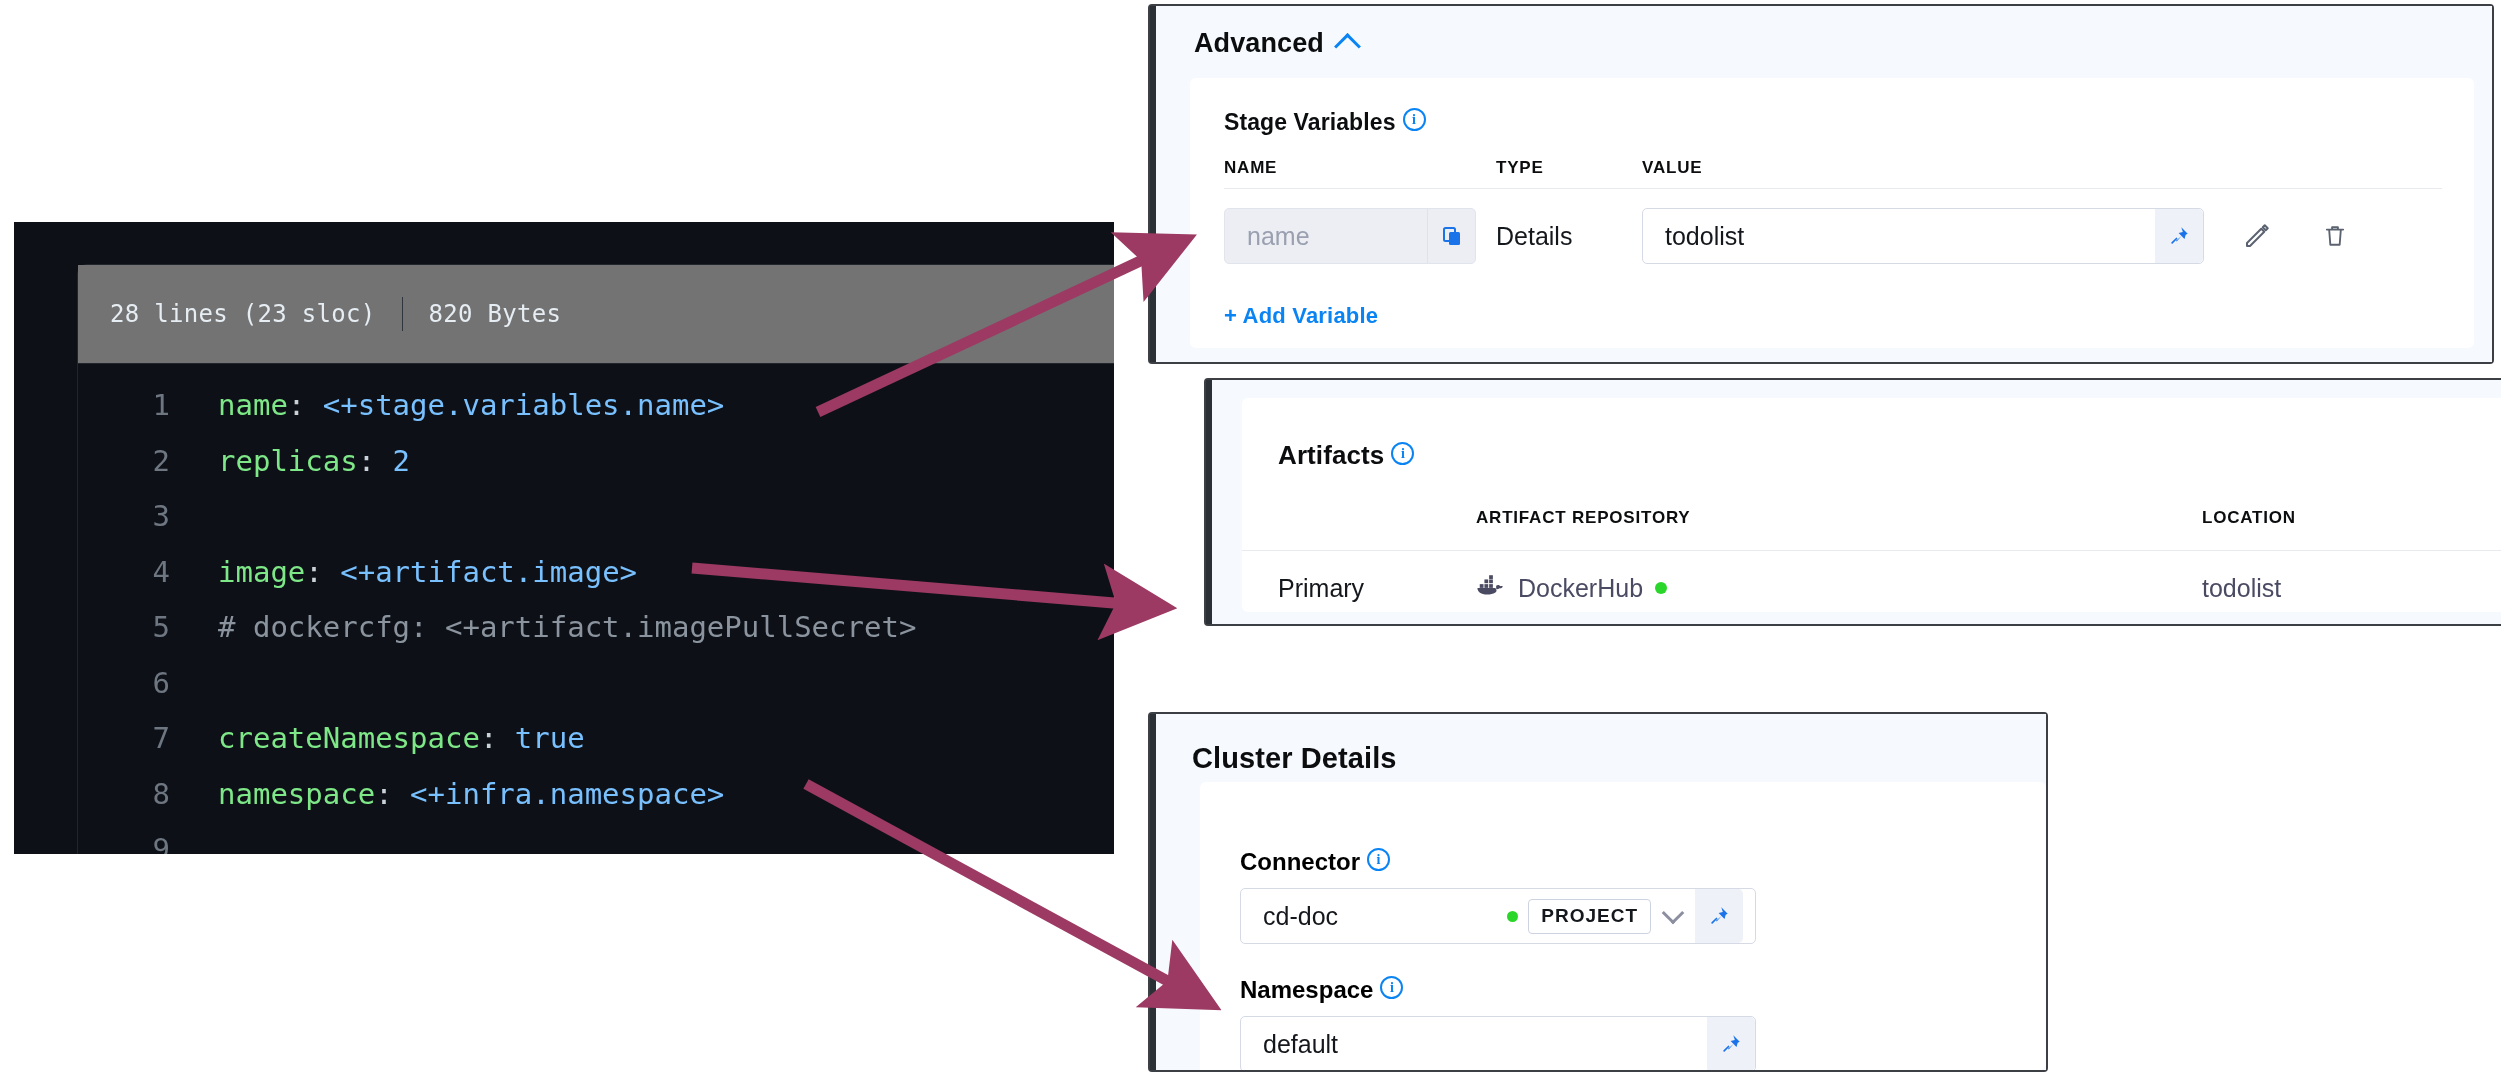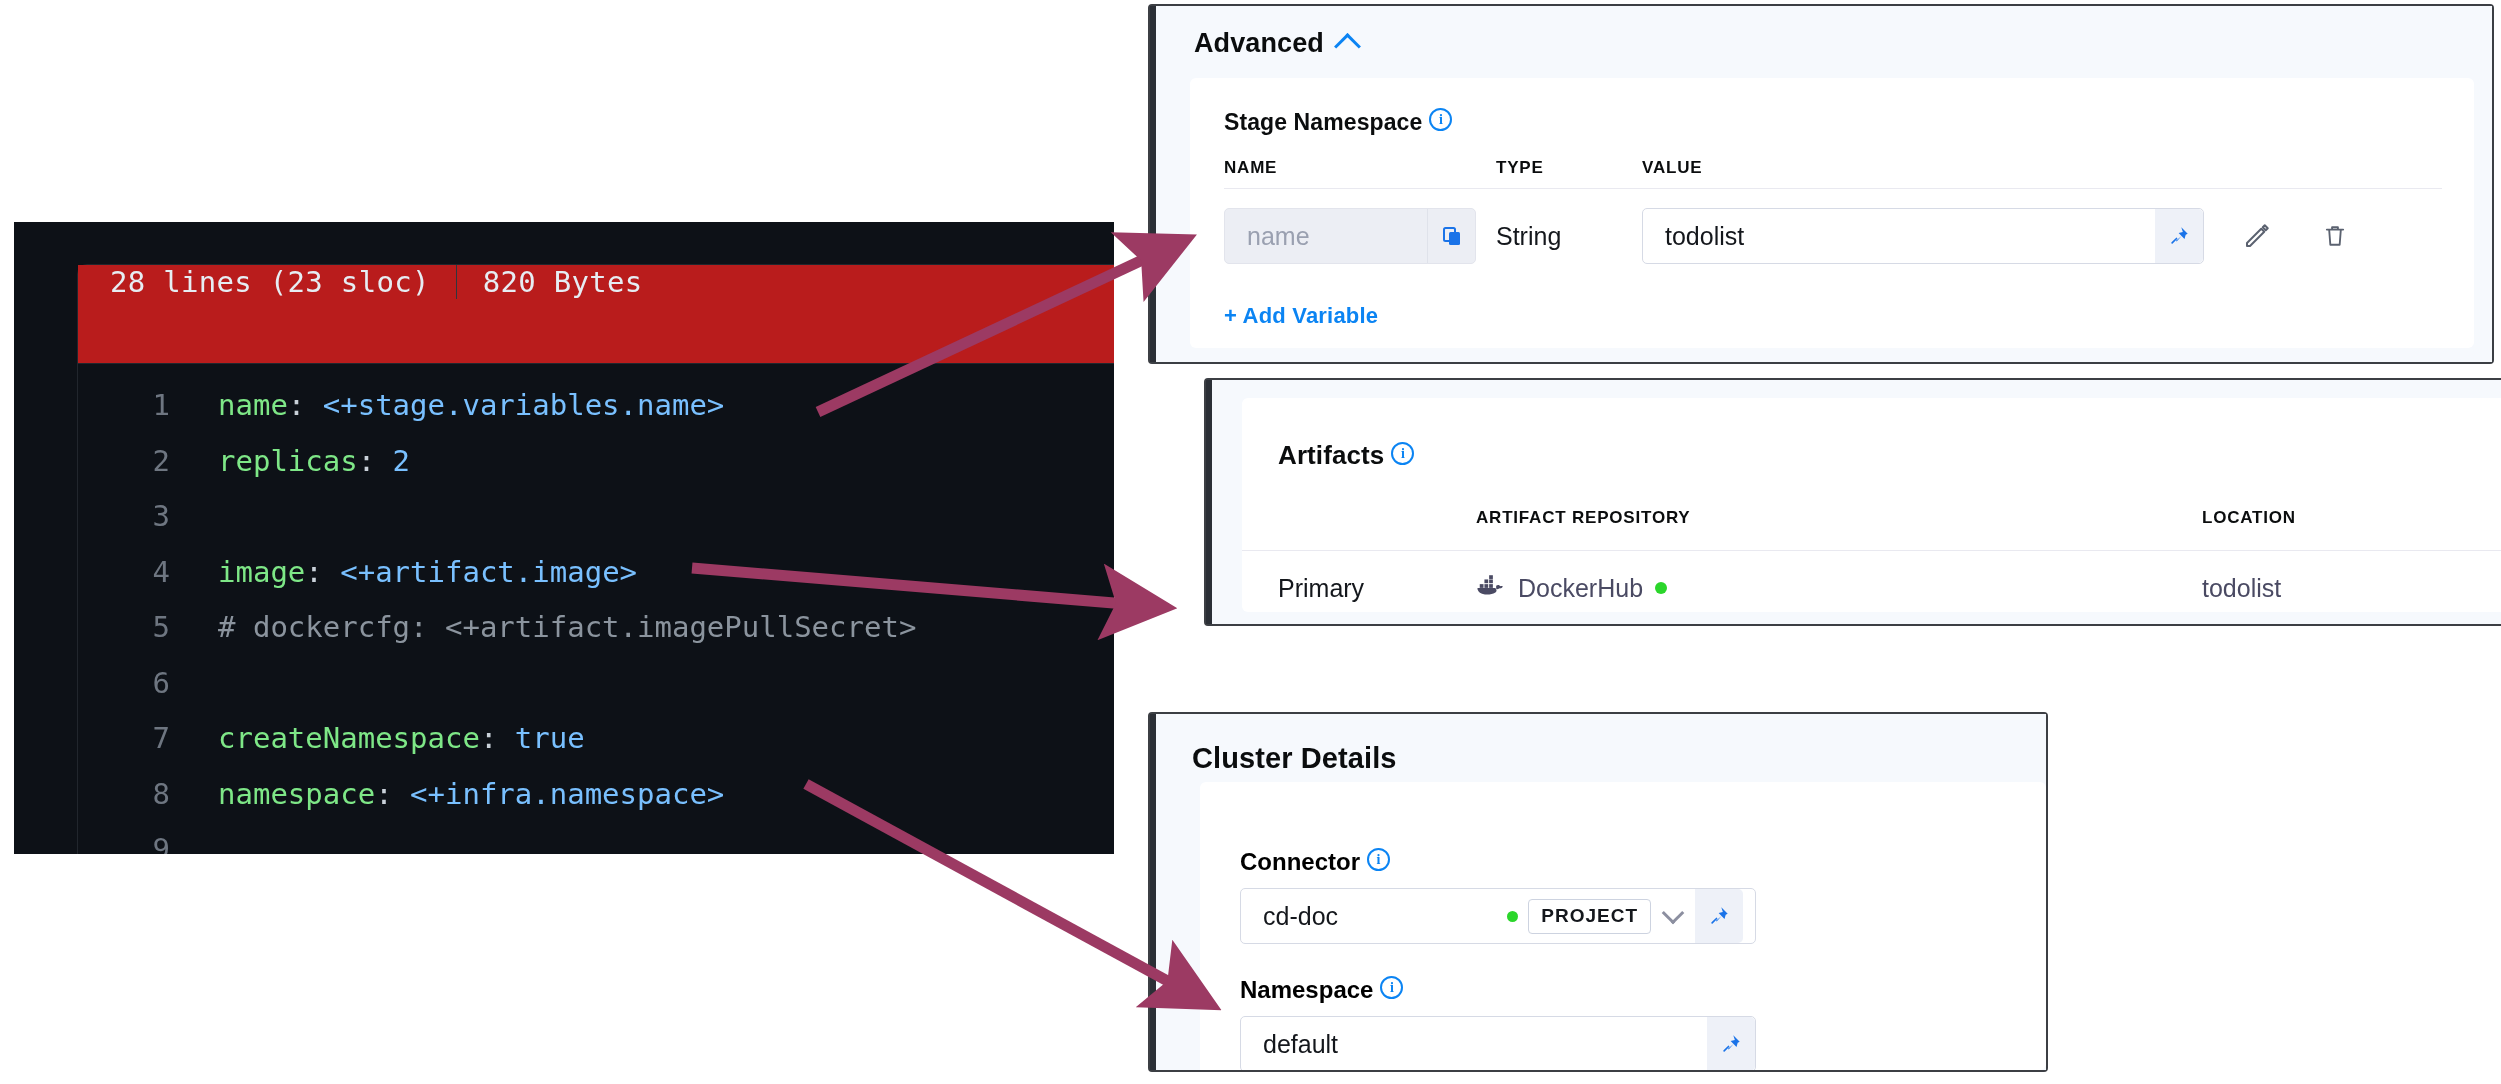--- a/index.html
+++ b/index.html
@@ -34,27 +34,27 @@
     bottom: 0;
     background: #0d1117;
     border: 1px solid #21262d;
     border-bottom: none;
     border-right: none;
     border-top-left-radius: 10px;
   }
   #code-meta {
     height: 98px;
     display: flex;
-    align-items: flex-start;
+    align-items: center;
     padding-left: 32px;
     border-bottom: 1px solid #21262d;
-    background: #b91c1c;
+    background: #737373;
     color: #e6edf3;
     font-family: "DejaVu Sans Mono", monospace;
-    font-size: 29px;
+    font-size: 24px;
     letter-spacing: 0.3px;
   }
   #code-meta .sep {
     display: inline-block;
     width: 1px;
     height: 34px;
     background: #30363d;
     margin: 0 26px;
   }
   #code-lines {
@@ -262,42 +262,42 @@
   <div class="card-body">
 
     <div id="adv-header">
       <span class="sect-title">Advanced</span>
       <span class="chev-up"></span>
     </div>
 
     <div class="inner-sheet" id="adv-sheet">
 
       <div style="position:absolute;left:34px;top:30px;">
-        <span class="sect-title" style="font-size:23px;">Stage Namespace</span><span class="info-ico"></span>
+        <span class="sect-title" style="font-size:23px;">Stage Variables</span><span class="info-ico"></span>
       </div>
 
       <div class="col-head" style="position:absolute;left:34px;top:80px;">NAME</div>
       <div class="col-head" style="position:absolute;left:306px;top:80px;">TYPE</div>
       <div class="col-head" style="position:absolute;left:452px;top:80px;">VALUE</div>
 
       <div class="rowline" style="left:34px;right:32px;top:110px;"></div>
 
       <div style="position:absolute;left:34px;top:130px;right:32px;height:56px;">
 
         <div class="inp inp-name" style="position:absolute;left:0;top:0;width:252px;height:56px;padding-right:0;">
           <span style="flex:1;">name</span>
           <span class="addon icon-btn" style="width:48px;border-left:1px solid #dfe2ea;border-radius:0 5px 5px 0;">
             <svg width="20" height="20" viewBox="0 0 20 20" aria-hidden="true">
               <rect x="2" y="2" width="11" height="13" rx="1.5" fill="none" stroke="#1a73e8" stroke-width="2"></rect>
               <rect x="7" y="6" width="11" height="13" rx="1.5" fill="#1a73e8"></rect>
             </svg>
           </span>
         </div>
 
-        <div style="position:absolute;left:272px;top:0;height:56px;display:flex;align-items:center;font-size:25px;color:#14171c;">String</div>
+        <div style="position:absolute;left:272px;top:0;height:56px;display:flex;align-items:center;font-size:25px;color:#14171c;">Details</div>
 
         <div class="inp inp-val" style="position:absolute;left:418px;top:0;width:562px;height:56px;padding-right:0;">
           <span style="flex:1;">todolist</span>
           <span class="addon icon-btn" style="width:48px;background:#eef1f8;border-radius:0 5px 5px 0;">
             <svg width="22" height="22" viewBox="0 0 24 24" aria-hidden="true">
               <path d="M14.5 2.5l7 7-2.2 1.1-1.3 4.6-3.2-3.2-5.3 6.1-.8-.8 6.1-5.3-3.2-3.2 4.6-1.3z" fill="#1a73e8"></path>
               <path d="M9.3 14.7L4.5 19.5" stroke="#1a73e8" stroke-width="1.8" stroke-linecap="round"></path>
             </svg>
           </span>
         </div>

